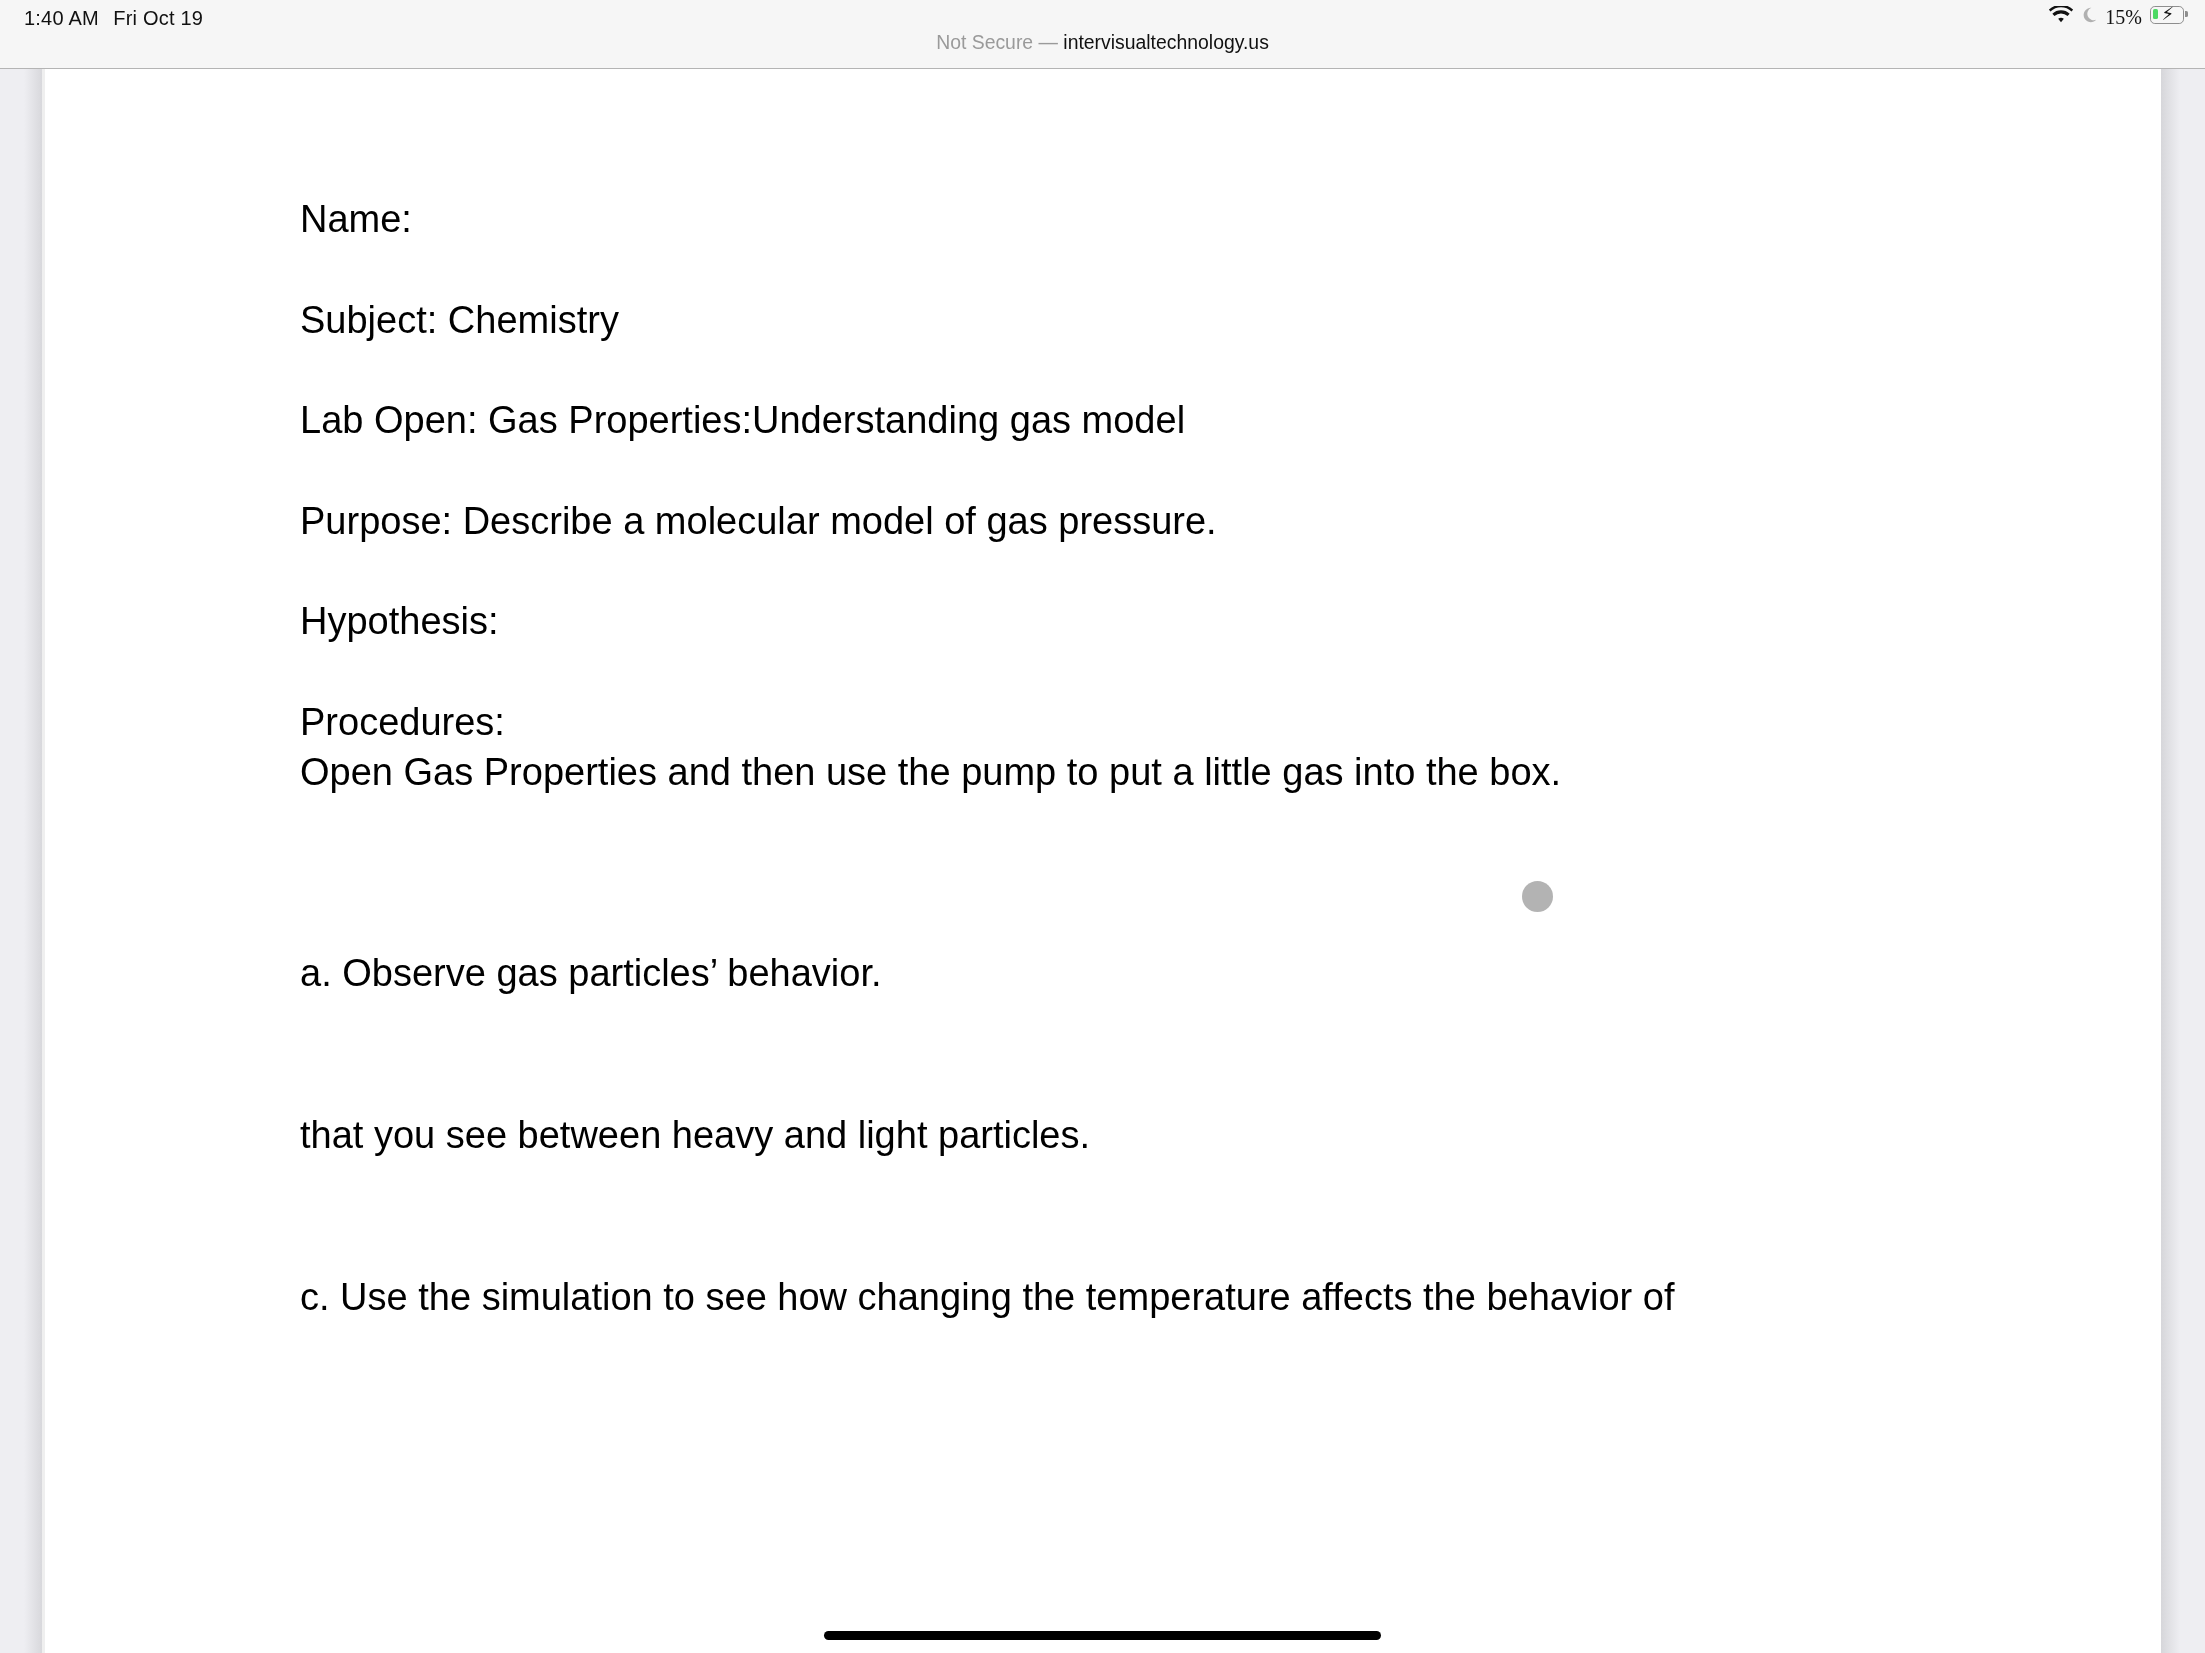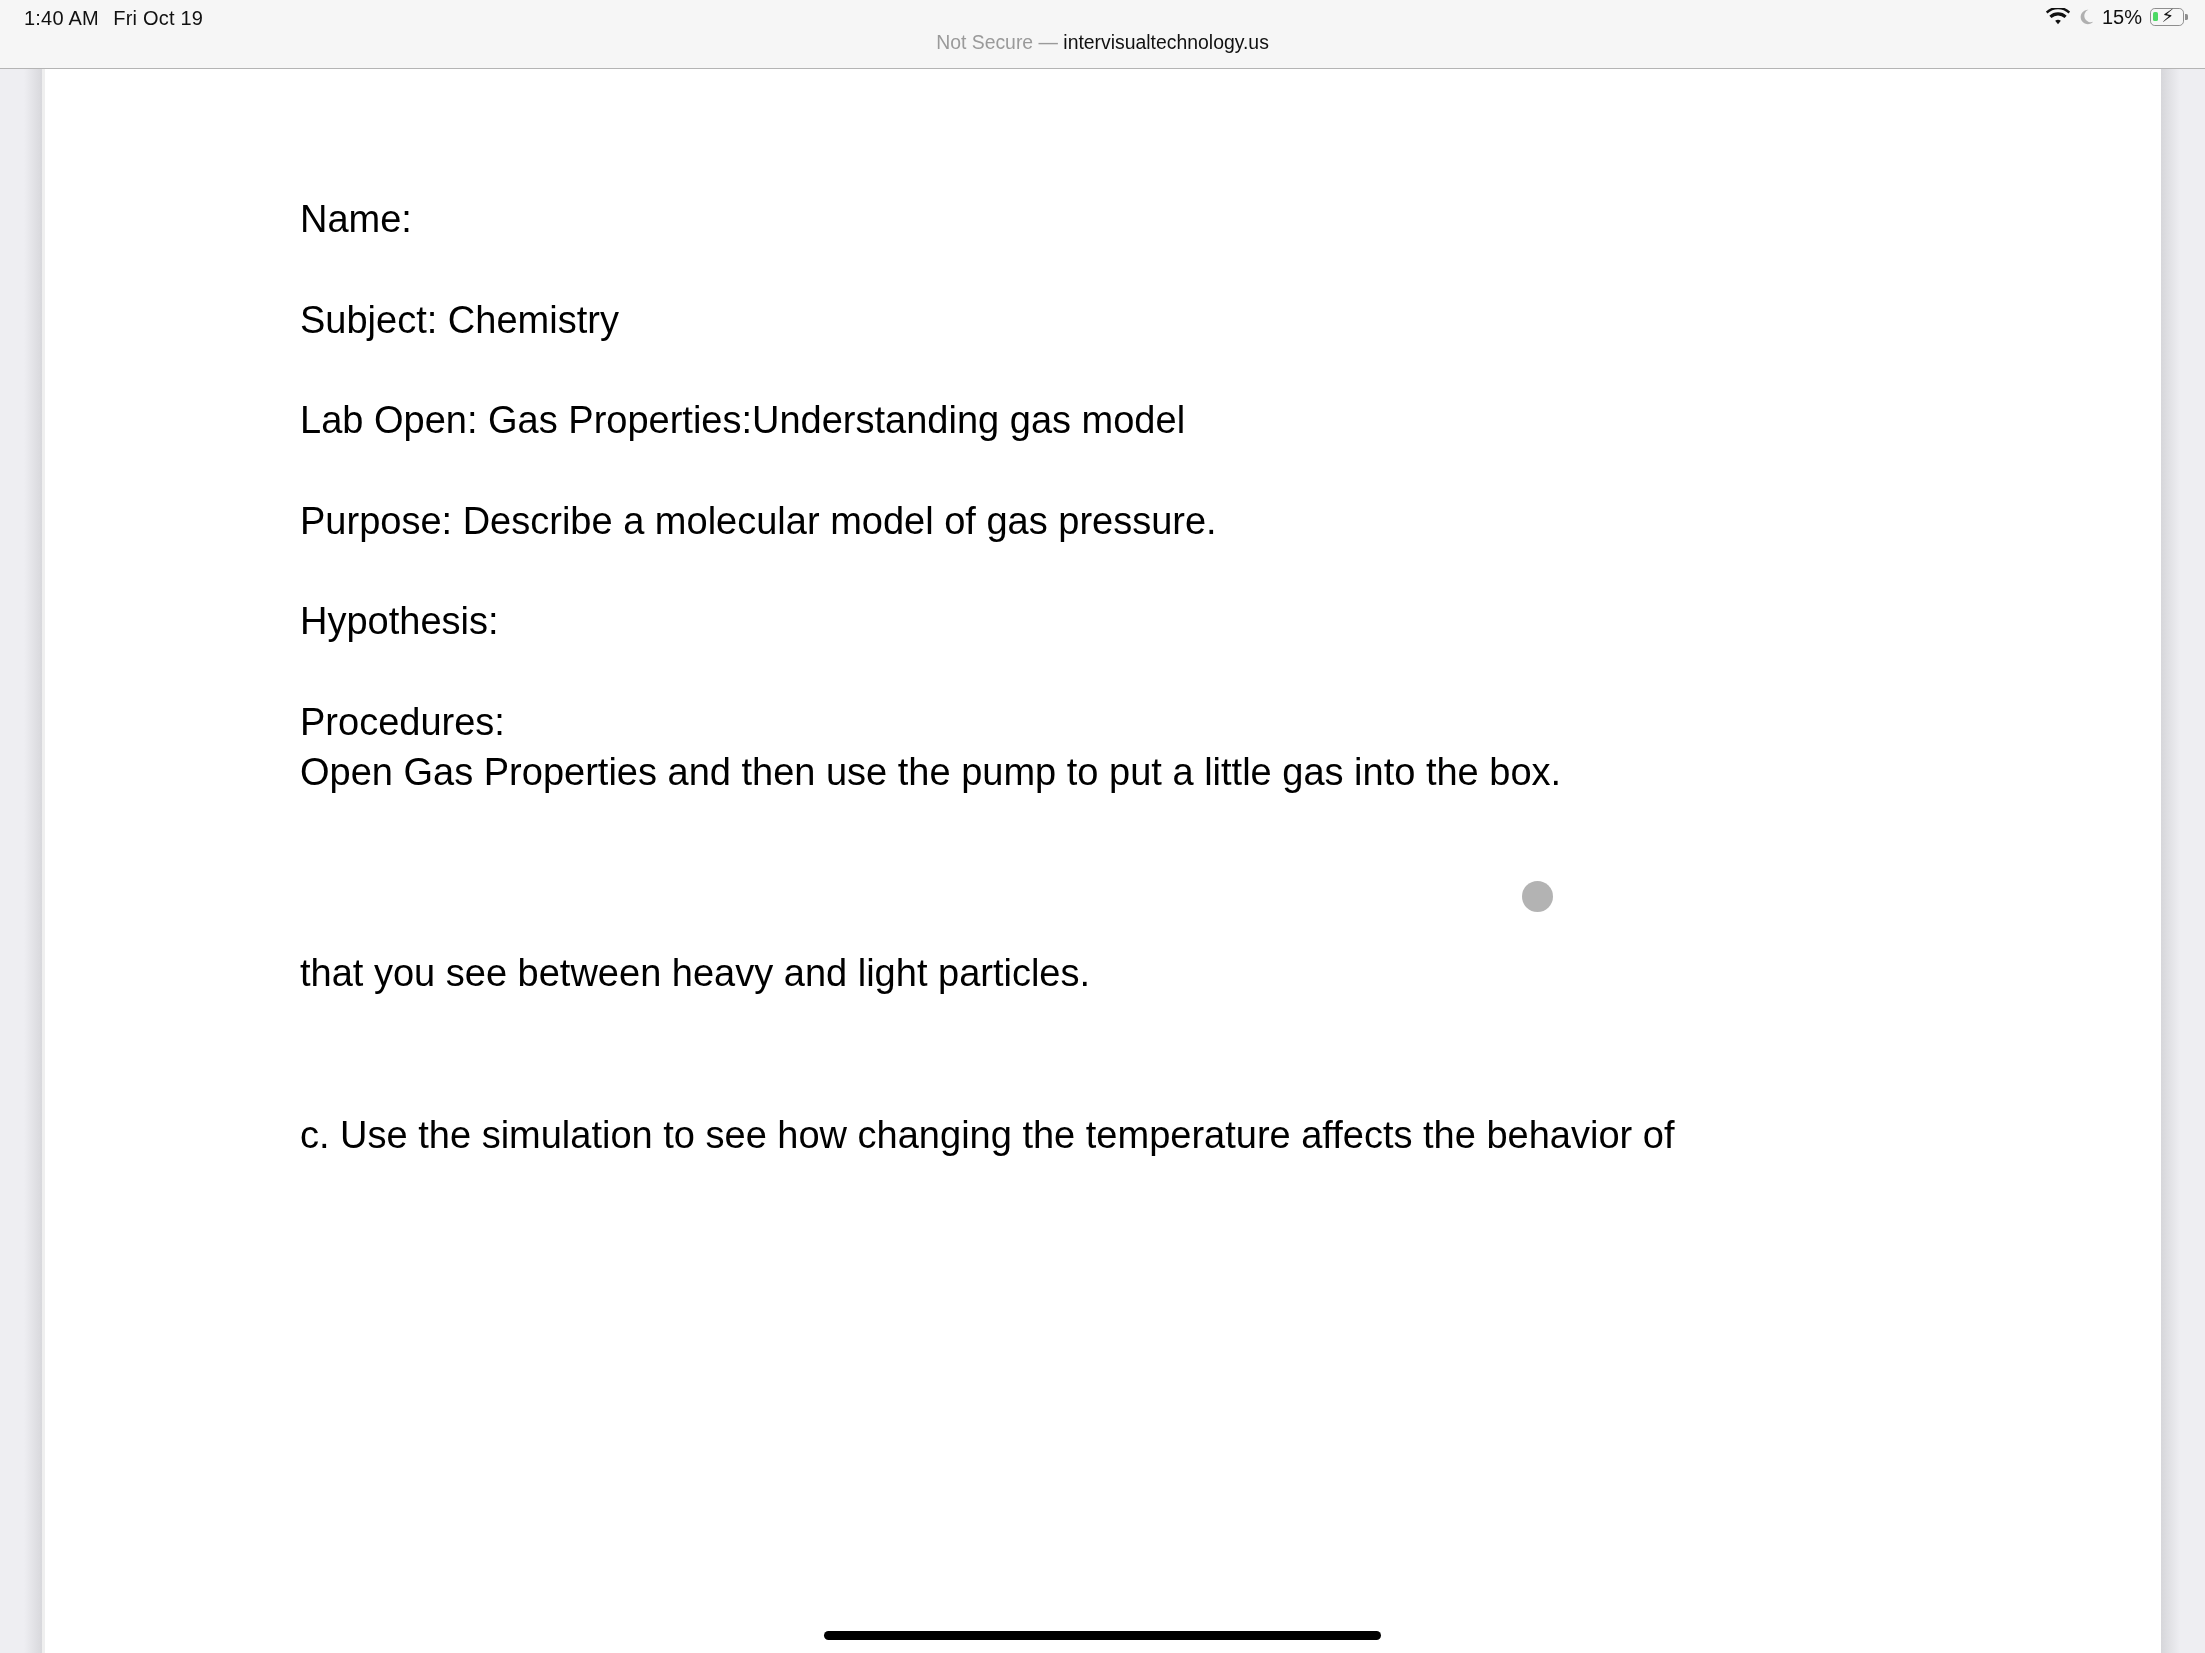--- a/index.html
+++ b/index.html
@@ -35,24 +35,25 @@
     top: 31px;
     text-align: center;
     font-size: 19.4px;
     color: #111;
   }
   .url-bar .insecure { color: #9a9a9a; text-align: right; }
   .status-right {
     position: absolute;
     right: 21px; top: 5.7px;
     display: flex;
-    align-items: center;
+    align-items: flex-start;
     gap: 8px;
     font-size: 20px;
     color: #111;
+    font-family: Liberation Serif, serif;
   }
   .battery {
     position: relative;
     width: 34px; height: 18px;
     border: 1.6px solid #8e8e8e;
     border-radius: 4.8px;
     box-sizing: border-box;
   }
   .battery::after {
     content: "";
@@ -164,20 +165,21 @@
   <div class="doc">
     <p class="field" style="top:119px">Name:</p>
     <p class="field" style="top:220px">Subject: Chemistry</p>
     <p class="field" style="top:320px">Lab Open: Gas Properties:Understanding gas model</p>
     <p class="field" style="top:421px">Purpose: Describe a molecular model of gas pressure.</p>
     <p class="field" style="top:521px">Hypothesis:</p>
     <p class="field" style="top:622px">Procedures:</p>
     <p class="field" style="top:672px">Open Gas Properties and then use the pump to put a little gas into the box.</p>
 
     <div class="field" style="top:773px">
+      <p>a. Observe gas particles’ behavior.</p>
       <p>that you see between heavy and light particles.</p>
       <p>c. Use the simulation to see how changing the temperature affects the behavior of</p>
       
       
       
       
       
       
       
       

